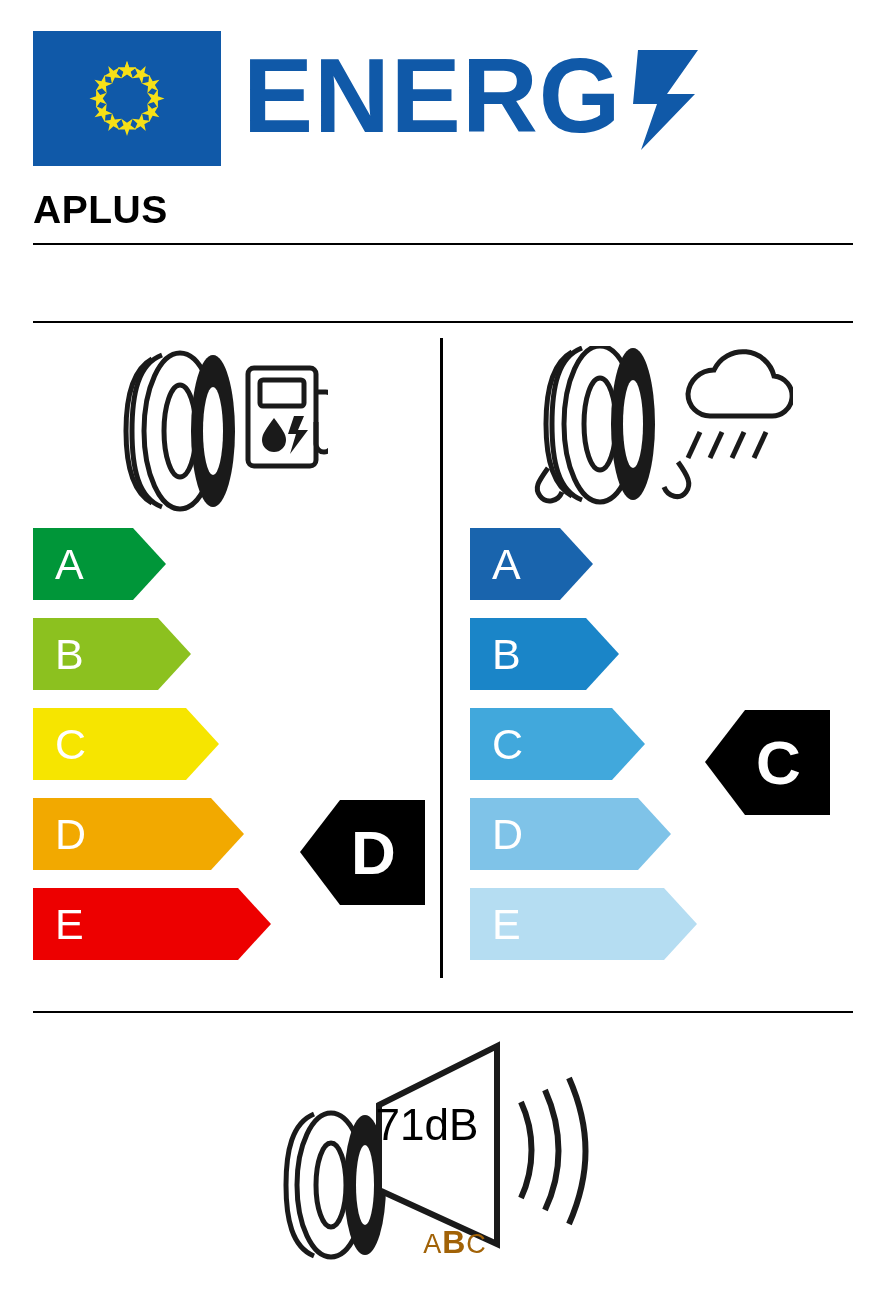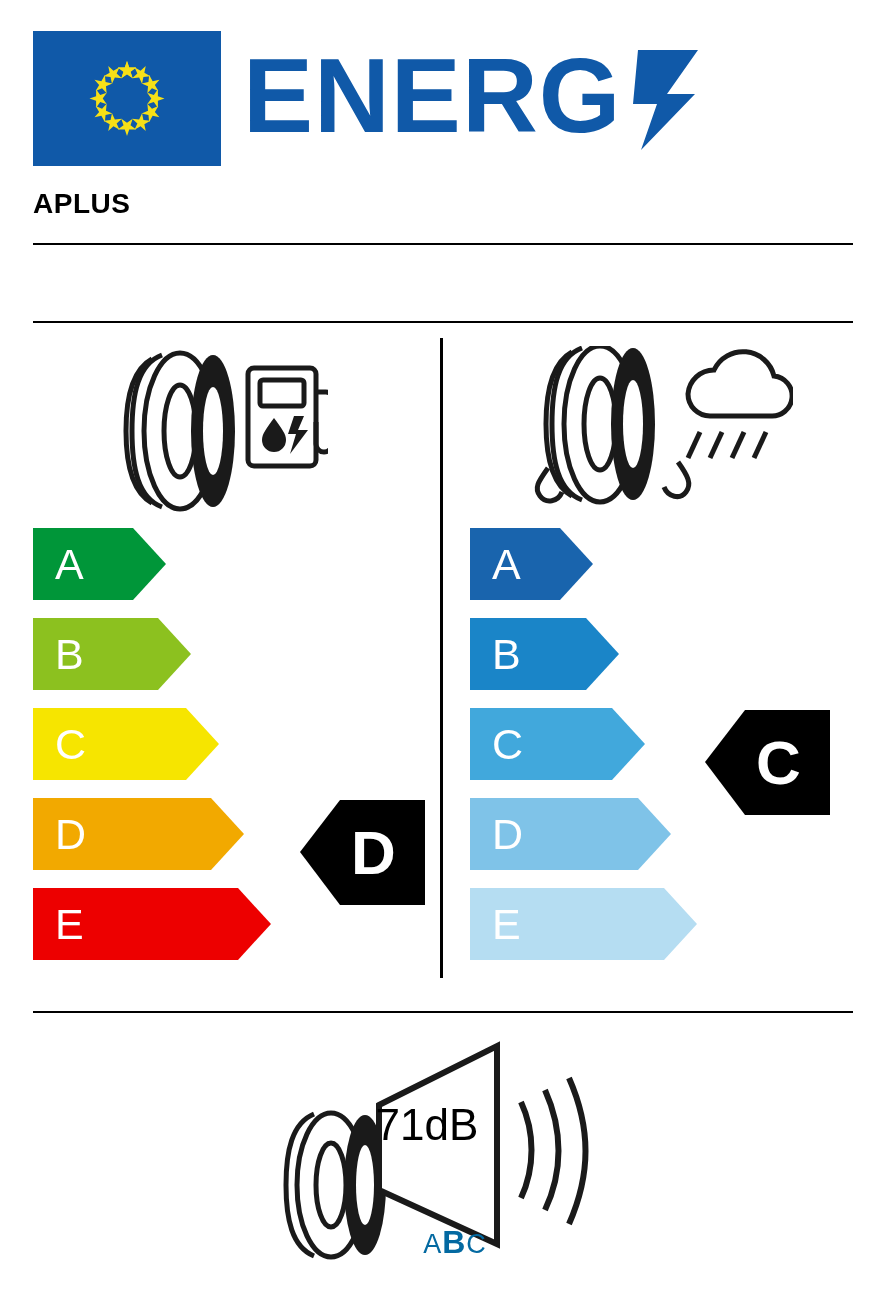--- a/index.html
+++ b/index.html
@@ -38,21 +38,21 @@
     width: 470px;
     height: 110px;
   }
   .energ-word svg { display: block; }
 
   
   .brand {
     position: absolute;
     left: 33px;
     top: 188px;
-    font-size: 28px;
+    font-size: 39px;
     font-weight: bold;
     letter-spacing: 0.5px;
     color: #000;
   }
 
   .rule {
     position: absolute;
     background: #000;
     height: 2px;
   }
@@ -154,21 +154,21 @@
     font-size: 44px;
     color: #000;
   }
   .noise-class {
     position: absolute;
     left: 400px;
     top: 1224px;
     width: 110px;
     text-align: center;
     font-size: 27px;
-    color: #0369a1;
+    color: #a16207;
     letter-spacing: 1px;
   }
   .noise-class .sel {
     font-size: 32px;
     font-weight: bold;
   }
 </style>
 </head>
 <body>
 

